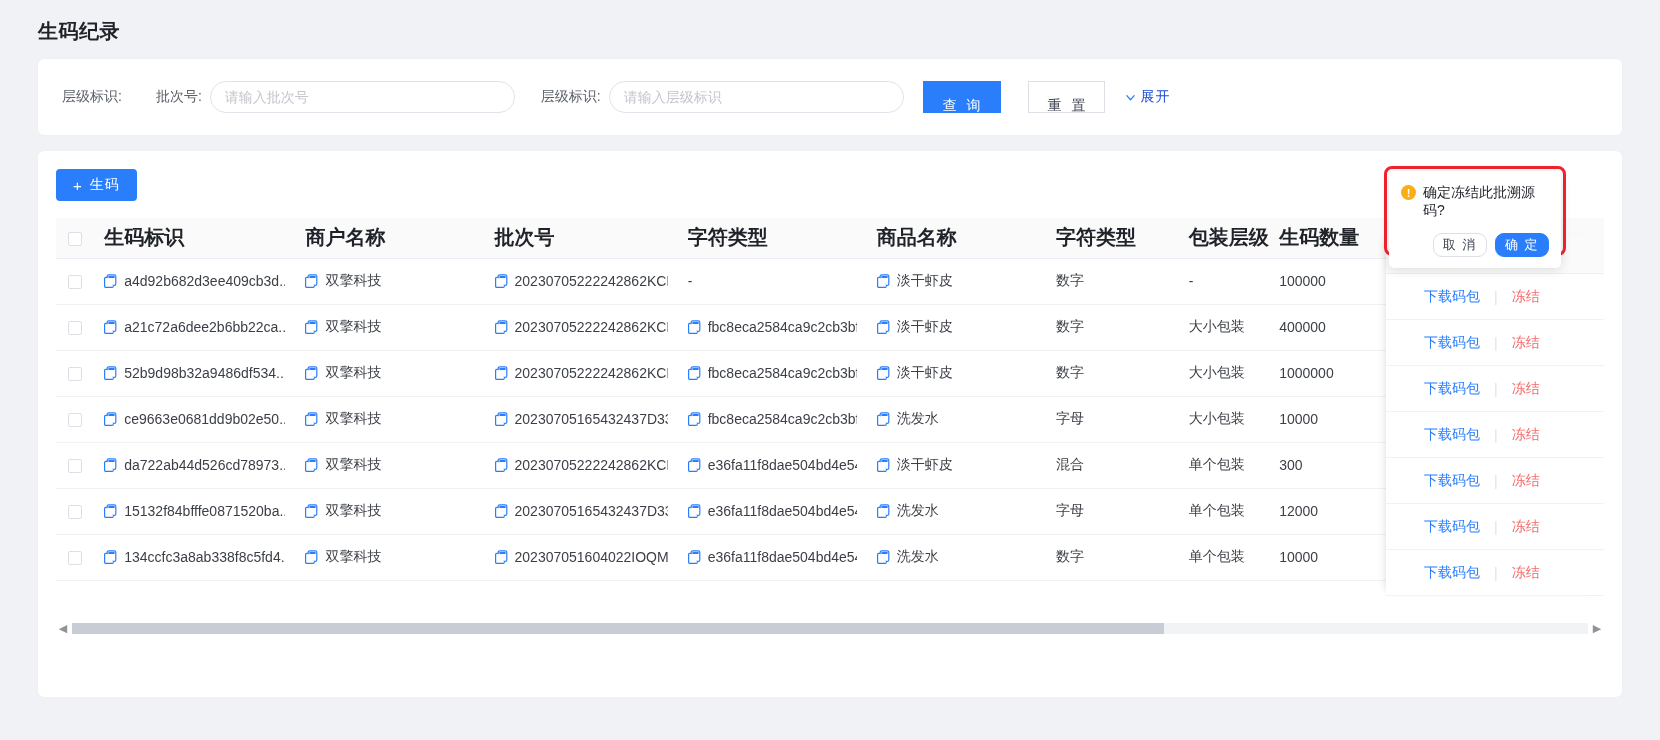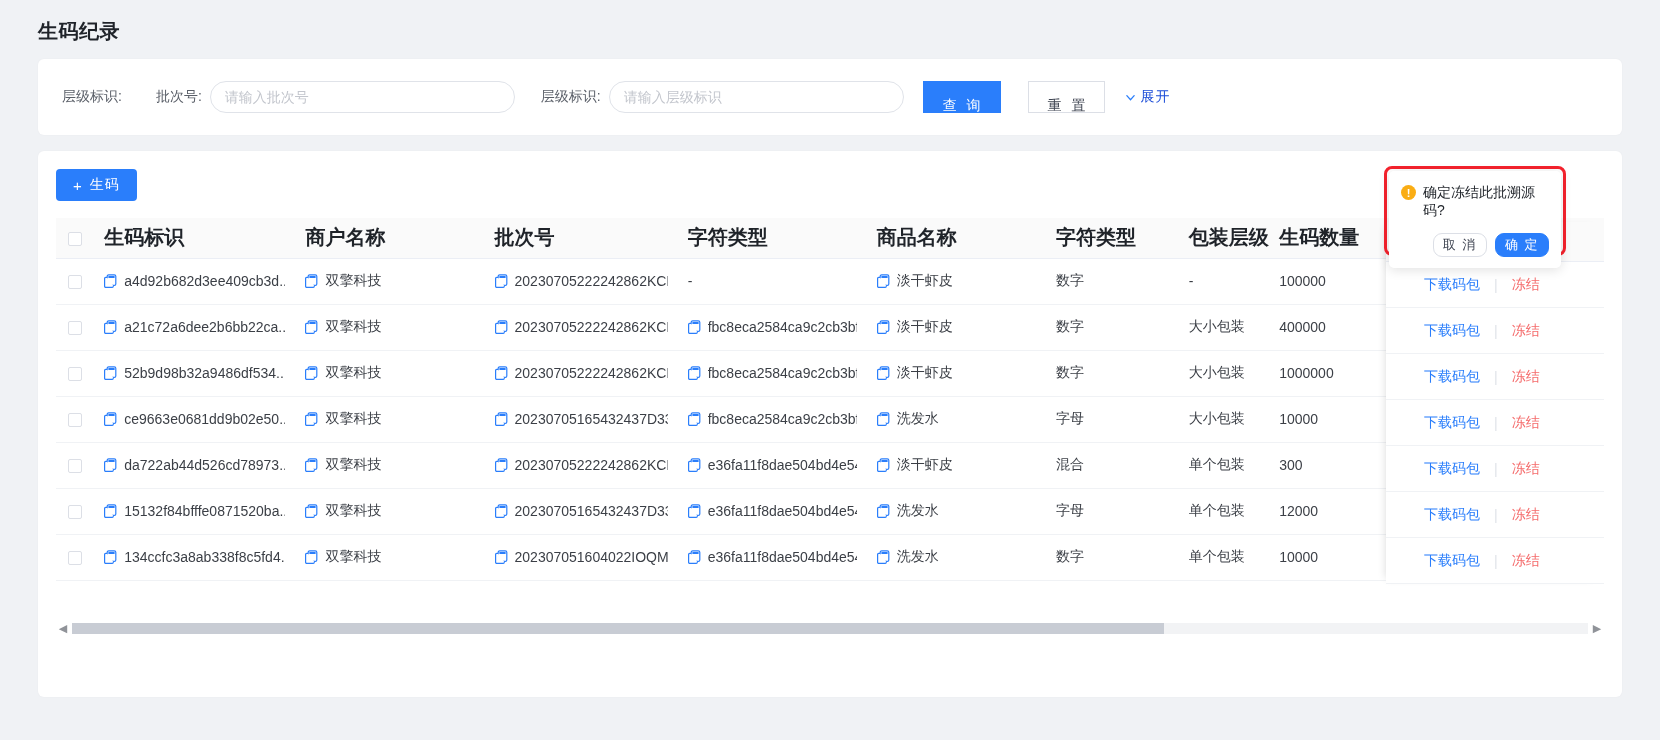--- a/index.html
+++ b/index.html
@@ -170,21 +170,21 @@
   .copy-icon { margin-right: 7px; flex: 0 0 auto; display: inline-flex; }
   .ell { overflow: hidden; text-overflow: clip; white-space: nowrap; }
 
   .act-link { color: #2a7efb; cursor: pointer; }
   .act-sep  { color: #e0e3e9; margin: 0 14px; }
   .act-danger { color: #f56c6c; cursor: pointer; }
 
   
   .act-col-fixed {
     position: absolute;
-    right: 0; top: 4px;
+    right: 0; top: 16px;
     width: 218px;
     background: #fff;
     box-shadow: -6px 0 8px -6px rgba(0,0,0,0.15);
   }
   .act-col-fixed .hdr {
     height: 40px;
     background: #fafafa;
     border-bottom: 1px solid #ebeef5;
   }
   .act-col-fixed .cell {

